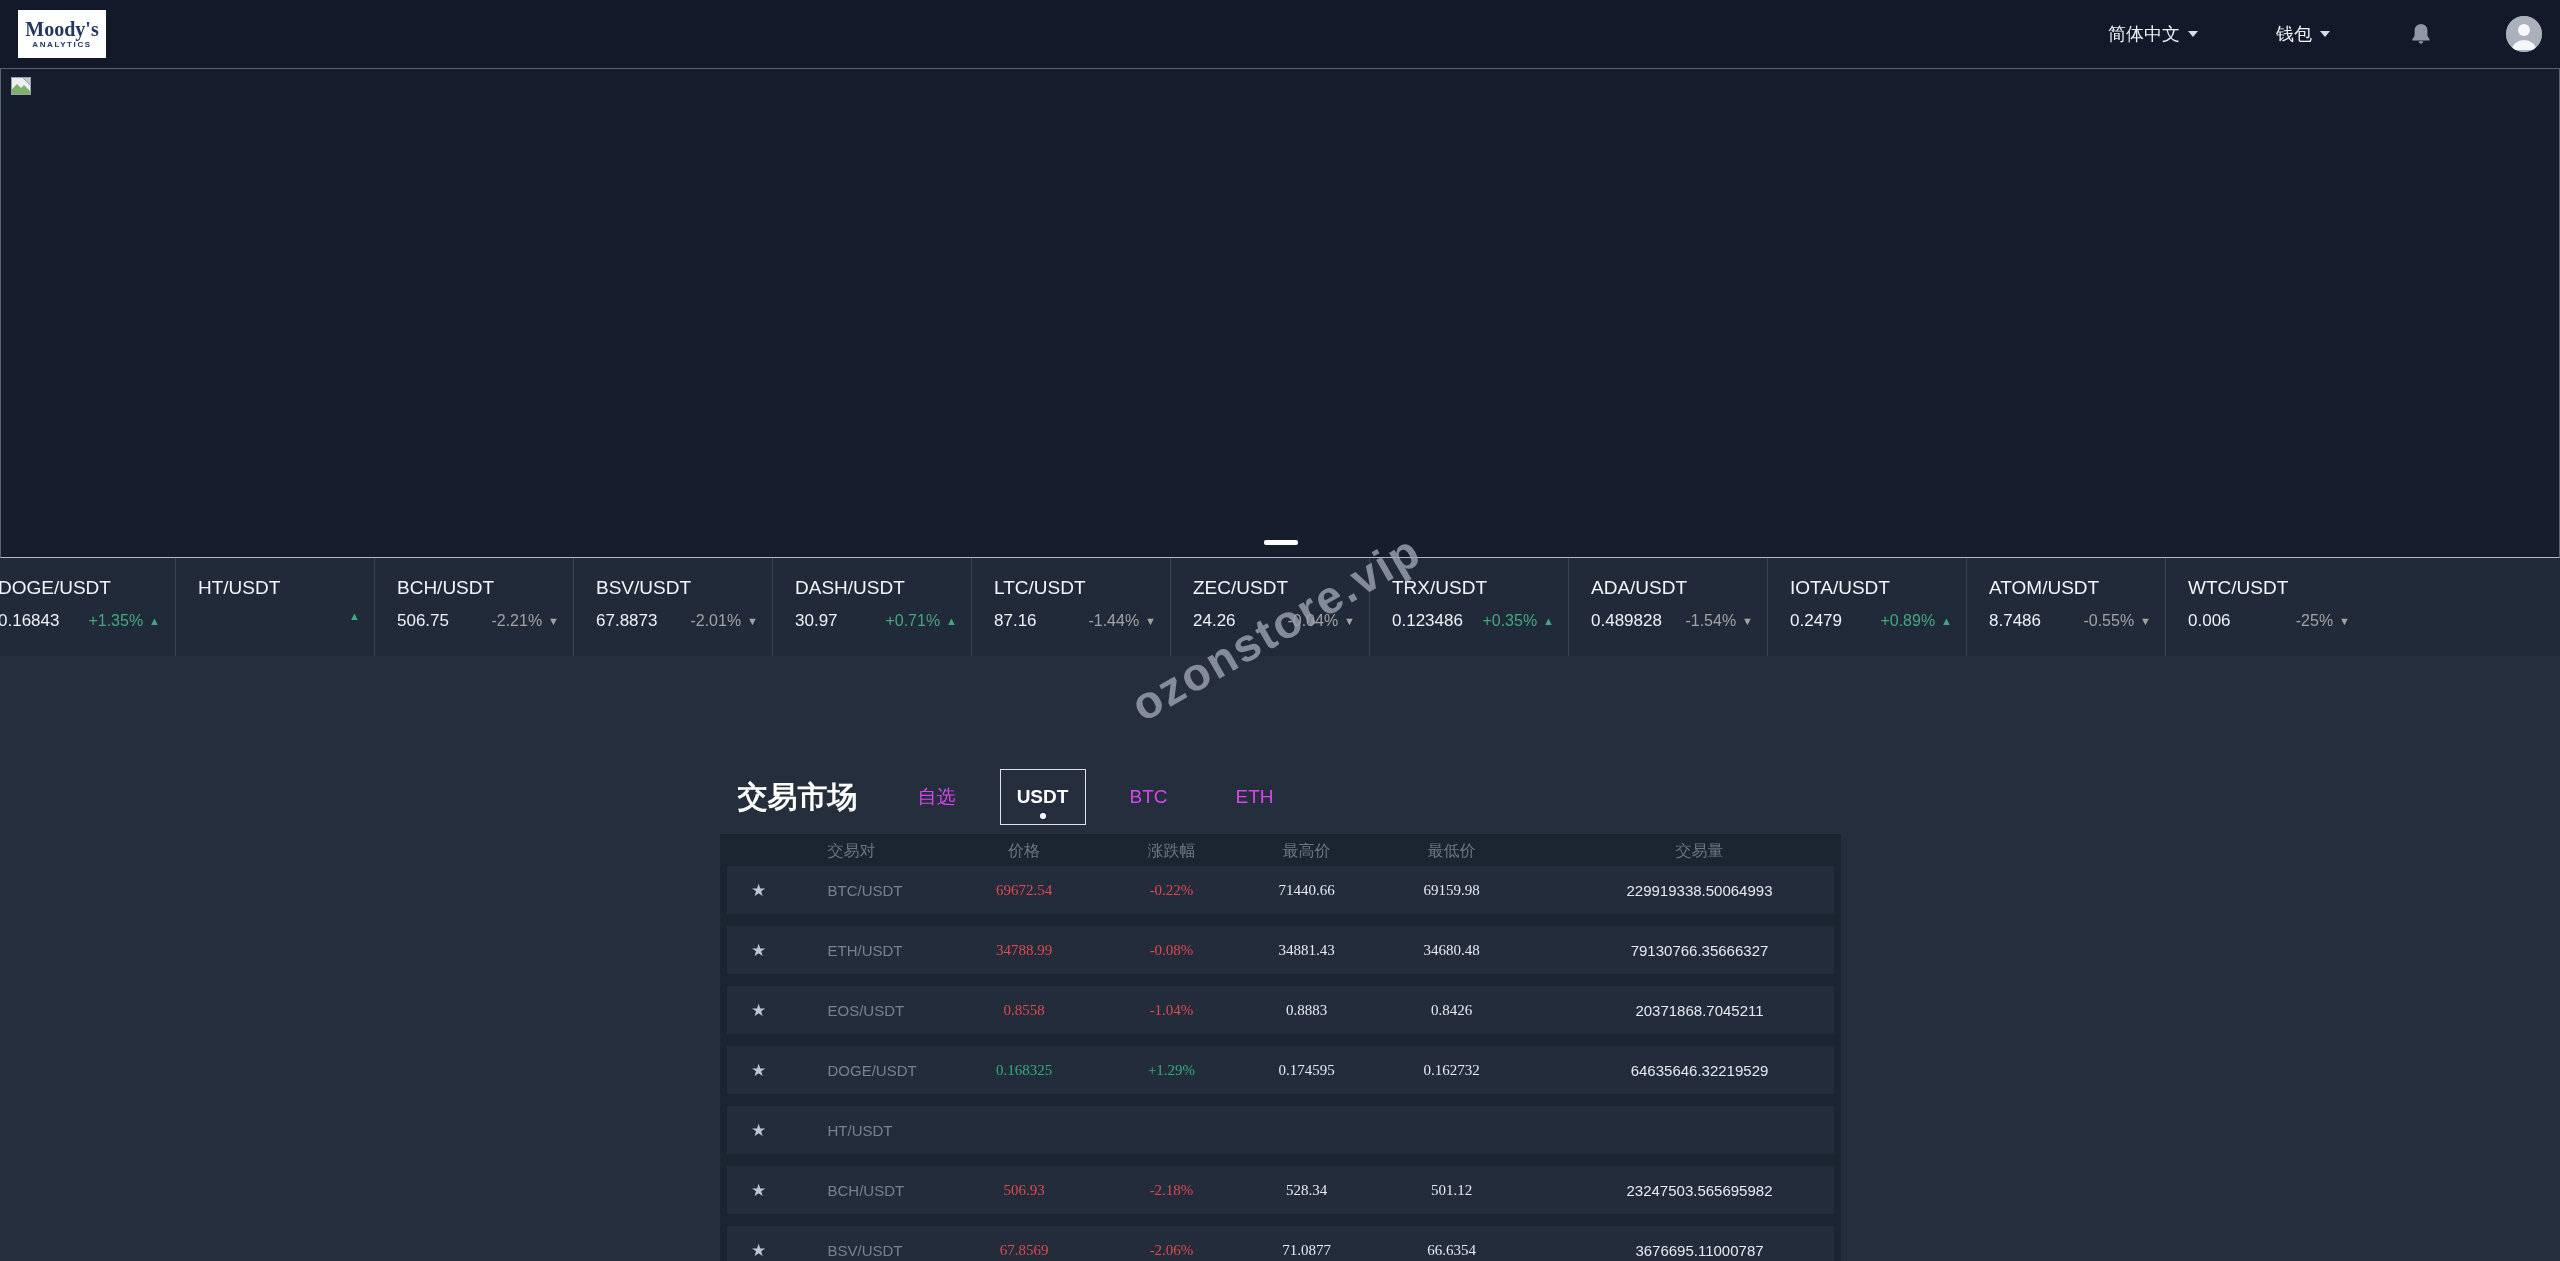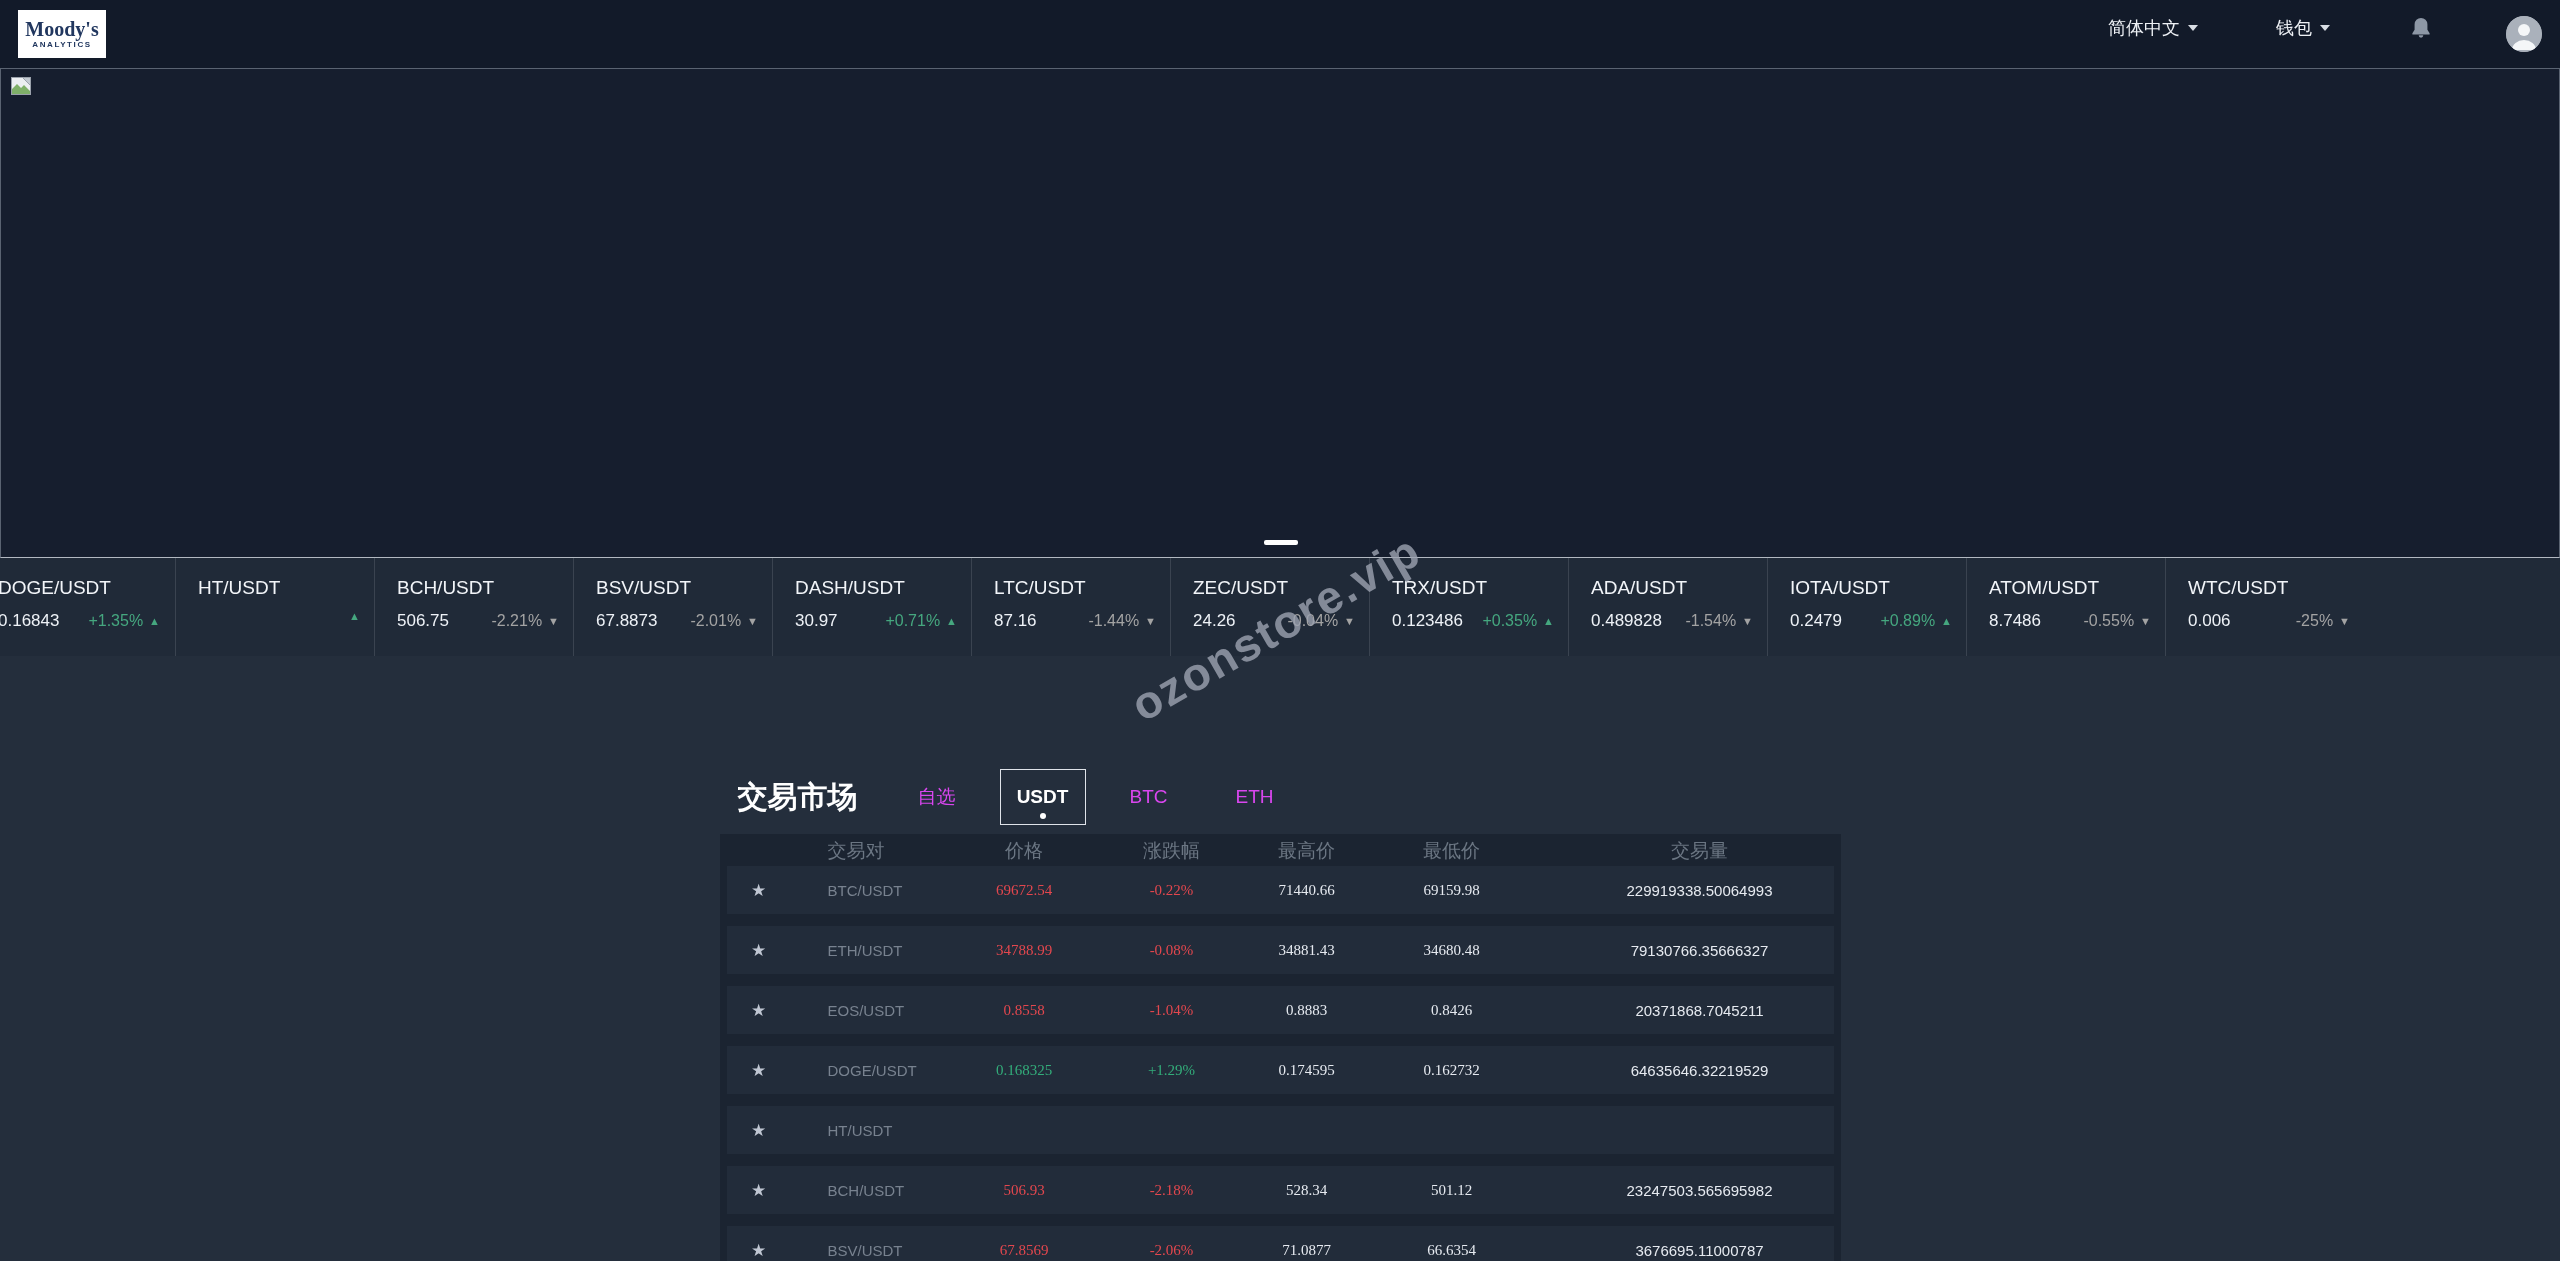--- a/index.html
+++ b/index.html
@@ -11,21 +11,21 @@
   }
   
   .header { height:68px; background:#121a29; display:flex; align-items:center; position:relative; z-index:8; }
   .logo-box { width:88px; height:48px; background:#ffffff; margin-left:18px; display:flex; flex-direction:column; align-items:center; justify-content:center; flex:0 0 auto; }
   .logo-line1 { font-family:"Liberation Serif","DejaVu Serif",serif; color:#21375f; font-size:20px; font-weight:700; line-height:22px; }
   .logo-line2 { color:#21375f; font-size:8px; font-weight:700; letter-spacing:1.6px; line-height:10px; }
   .nav { display:flex; margin-left:24px; }
   .nav-item { color:#e8ecf2; font-size:19px; font-weight:600; height:68px; line-height:68px; position:relative; cursor:pointer; padding:0 19px; white-space:nowrap; }
   .nav-item.active { color:#d79f3c; }
   .nav-item.active::after { content:""; position:absolute; left:8px; right:8px; bottom:12px; height:4px; border-radius:2px; background:#d79f3c; }
-  .header-right { margin-left:auto; display:flex; align-items:flex-start; margin-right:18px; color:#eef1f5; font-size:18px;gap:44px; }
+  .header-right { margin-left:auto; display:flex; align-items:center; margin-right:18px; color:#eef1f5; font-size:18px;gap:44px; }
   .hr-item { display:flex; align-items:center; cursor:pointer; margin-left:34px; white-space:nowrap; }
   .caret-down { display:inline-block; margin-left:8px; width:0; height:0; border-left:5px solid transparent; border-right:5px solid transparent; border-top:6px solid #d8dde4; }
   .bell-wrap { margin-left:36px; cursor:pointer; display:flex; align-items:center; }
   .avatar { width:36px; height:36px; border-radius:50%; overflow:hidden; margin-left:30px; cursor:pointer; background:#aab1bb; display:flex; align-items:flex-end; justify-content:center; }
   
   .banner { position:relative; height:490px; background:#161e2e; border:1px solid rgba(175,183,196,0.45); border-bottom:1px solid rgba(206,211,219,0.85); z-index:2; }
   .broken-img { position:absolute; top:8px; left:10px; }
   .carousel-dash { position:absolute; bottom:12px; left:1263px; width:34px; height:5px; border-radius:2px; background:#ffffff; cursor:pointer; }
   
   .ticker { display:flex; height:98px; background:#202a38; overflow:hidden; position:relative; z-index:1; }
@@ -49,21 +49,21 @@
   .market { width:1121px; margin:112px auto 0; position:relative; z-index:3; }
   .market-head { display:flex; align-items:center; height:58px; }
   .market-title { color:#ffffff; font-size:30px; font-weight:700; margin-left:18px; white-space:nowrap; }
   .tabs { display:flex; align-items:center; margin-left:26px; height:58px; }
   .tab { color:#d946ef; font-size:19px; height:56px; min-width:86px; padding:0 16px; margin:0 10px; display:flex; align-items:center; justify-content:center; position:relative; cursor:pointer; }
   .tab.active { color:#ffffff; font-weight:600; border:1px solid #dfe3e9; }
   .tab-dot { display:none; position:absolute; bottom:5px; left:50%; transform:translateX(-50%); width:6px; height:6px; border-radius:50%; background:#ffffff; }
   .tab.active .tab-dot { display:block; }
   .table-wrap { margin-top:8px; background:#1b2431; padding:2px 7px 160px; }
   .t-header, .t-row { display:grid; grid-template-columns:64px 166px 135px 160px 110px 180px 1fr; align-items:center; }
-  .t-header { height:30px; color:#6b7683; font-size:19px; }
+  .t-header { height:30px; color:#6b7683; font-size:16px; }
   .t-row { height:48px; background:#222c3a; margin-bottom:12px; font-size:15px; }
   .c-star { text-align:center; color:#c0c7d3; font-size:17px; cursor:pointer; }
   .c-pair { color:#78828f; padding-left:37px; text-align:left; }
   .t-header .c-pair { color:#6b7683; }
   .c-price, .c-change, .c-high, .c-low { text-align:center;font-family:Liberation Serif, serif; }
   .c-vol { text-align:center; padding-left:24px; }
   .c-high, .c-low, .c-vol { color:#e6eaf0; }
   .t-header .c-price, .t-header .c-change, .t-header .c-high, .t-header .c-low, .t-header .c-vol { color:#6b7683; }
   .t-row.down .c-price, .t-row.down .c-change { color:#e3474e; }
   .t-row.up .c-price, .t-row.up .c-change { color:#33ad7a; }

